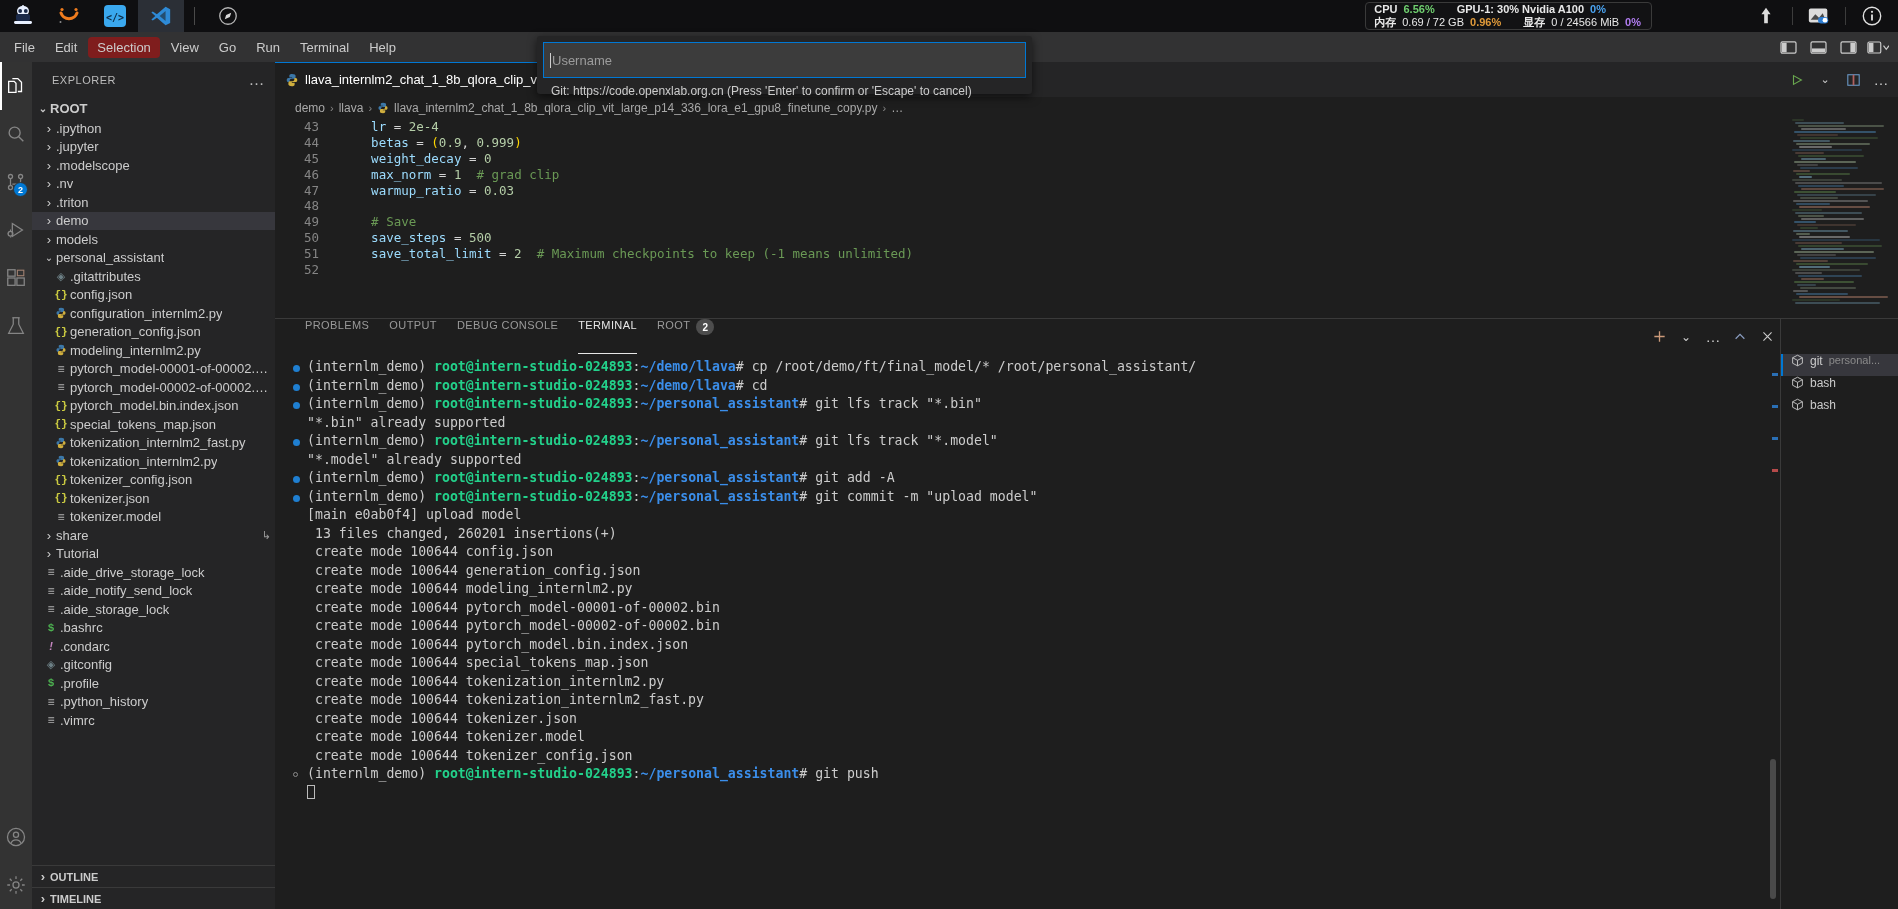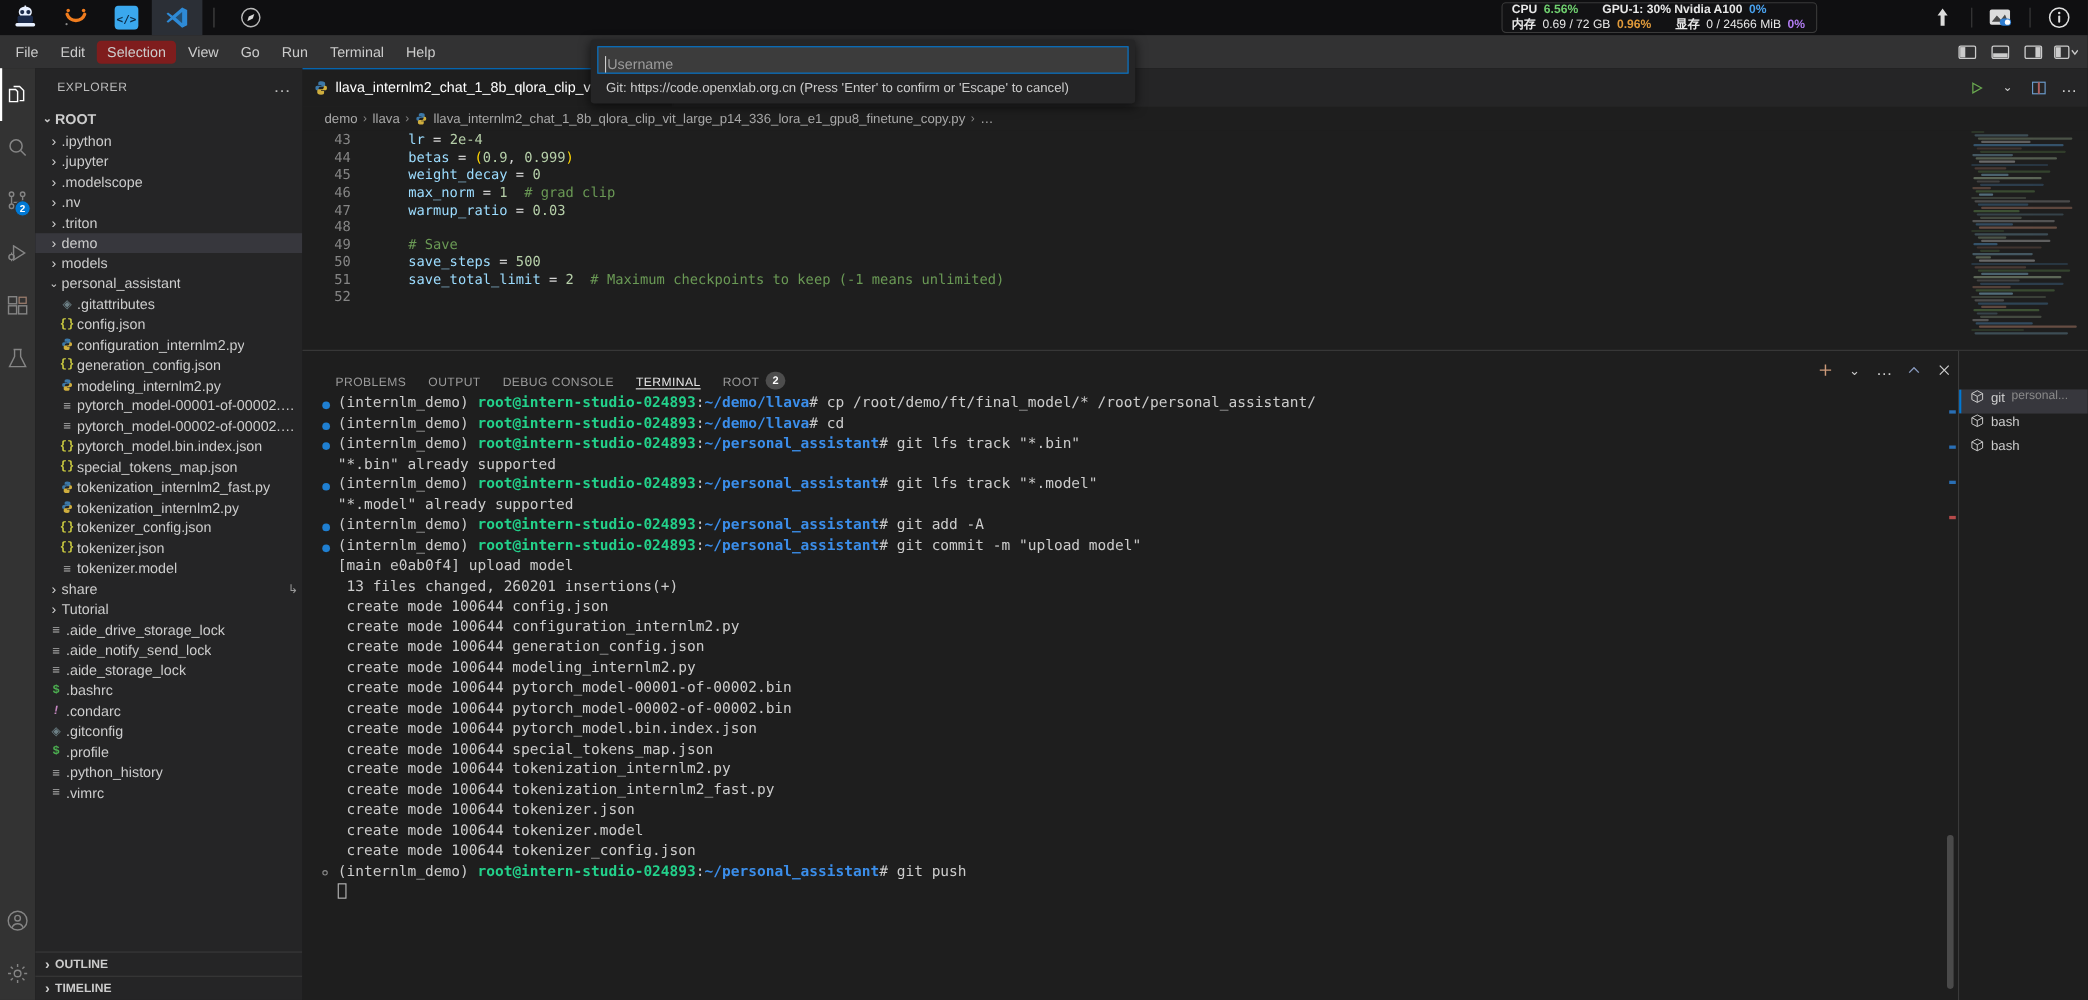--- a/index.html
+++ b/index.html
@@ -167,21 +167,21 @@
   #panel {
     position: absolute; top: 318px; left: 275px; width: 1623px; height: 591px;
     background: #1e1e1e; border-top: 1px solid #3a3a3a;
   }
   #panel-tabs {
     height: 35px; display: flex; align-items: center; padding-left: 20px; gap: 0px;
     position: relative;
   }
   .ptab {
     font-size: 11px; color: #9a9a9a; letter-spacing: 0.4px;
-    padding: 0 10px; height: 35px; display:flex; align-items:flex-end; position: relative;
+    padding: 0 10px; height: 35px; display:flex; align-items:flex-start; position: relative;
   }
   .ptab.active { color: #e7e7e7; }
   .ptab.active::after {
     content:''; position:absolute; left:10px; right:10px; bottom:0; height:1px; background:#e7e7e7;
   }
   .pbadge {
     background: #4d4d4d; color: #fff; border-radius: 9px; min-width:18px; height:16px;
     font-size: 10px; display:inline-flex; align-items:center; justify-content:center;
     margin-left: 6px; padding: 0 5px; font-weight:bold;
   }
@@ -226,22 +226,22 @@
   }
   .ttab-extra { color: #8a8a8a; font-size: 11px; }
 
   
   #quickinput {
     position: absolute; top: 36px; left: 537px; width: 495px; height: 58px;
     background: #252526; box-shadow: 0 3px 10px rgba(0,0,0,0.6);
     border-radius: 3px; z-index: 50; padding: 6px 6px 0 6px;
   }
   #qi-field {
-    height: 25px; background: #3c3c3c; border: 1px solid #0078d4;
-    display: flex; align-items: flex-end; padding: 0 6px;
+    height: 36px; background: #3c3c3c; border: 1px solid #0078d4;
+    display: flex; align-items: center; padding: 0 6px;
     font-size: 13px; color: #9c9c9c; position: relative;
   }
   #qi-caret {
     display:inline-block; width: 1px; height: 15px; background: #cfcfcf; margin-right: 1px;
   }
   #qi-desc {
     margin-top: 6px; font-size: 12px; color: #cccccc; padding-left: 8px; white-space: nowrap;
   }
 
   
@@ -810,21 +810,20 @@
       <div class="tline"><span class="tdot"></span><span class="t-white">(internlm_demo) </span><span class="t-green">root@intern-studio-024893</span><span class="t-white">:</span><span class="t-blue">~/demo/llava</span><span class="t-white"># cd</span></div>
       <div class="tline"><span class="tdot"></span><span class="t-white">(internlm_demo) </span><span class="t-green">root@intern-studio-024893</span><span class="t-white">:</span><span class="t-blue">~/personal_assistant</span><span class="t-white"># git lfs track "*.bin"</span></div>
       <div class="tline"><span class="t-white">"*.bin" already supported</span></div>
       <div class="tline"><span class="tdot"></span><span class="t-white">(internlm_demo) </span><span class="t-green">root@intern-studio-024893</span><span class="t-white">:</span><span class="t-blue">~/personal_assistant</span><span class="t-white"># git lfs track "*.model"</span></div>
       <div class="tline"><span class="t-white">"*.model" already supported</span></div>
       <div class="tline"><span class="tdot"></span><span class="t-white">(internlm_demo) </span><span class="t-green">root@intern-studio-024893</span><span class="t-white">:</span><span class="t-blue">~/personal_assistant</span><span class="t-white"># git add -A</span></div>
       <div class="tline"><span class="tdot"></span><span class="t-white">(internlm_demo) </span><span class="t-green">root@intern-studio-024893</span><span class="t-white">:</span><span class="t-blue">~/personal_assistant</span><span class="t-white"># git commit -m "upload model"</span></div>
       <div class="tline"><span class="t-white">[main e0ab0f4] upload model</span></div>
       <div class="tline"><span class="t-white"> 13 files changed, 260201 insertions(+)</span></div>
       <div class="tline"><span class="t-white"> create mode 100644 config.json</span></div>
-      <div class="tline"><span class="t-white"> create mode 100644 configuration_internlm2.py</span></div>
       <div class="tline"><span class="t-white"> create mode 100644 generation_config.json</span></div>
       <div class="tline"><span class="t-white"> create mode 100644 modeling_internlm2.py</span></div>
       <div class="tline"><span class="t-white"> create mode 100644 pytorch_model-00001-of-00002.bin</span></div>
       <div class="tline"><span class="t-white"> create mode 100644 pytorch_model-00002-of-00002.bin</span></div>
       <div class="tline"><span class="t-white"> create mode 100644 pytorch_model.bin.index.json</span></div>
       <div class="tline"><span class="t-white"> create mode 100644 special_tokens_map.json</span></div>
       <div class="tline"><span class="t-white"> create mode 100644 tokenization_internlm2.py</span></div>
       <div class="tline"><span class="t-white"> create mode 100644 tokenization_internlm2_fast.py</span></div>
       <div class="tline"><span class="t-white"> create mode 100644 tokenizer.json</span></div>
       <div class="tline"><span class="t-white"> create mode 100644 tokenizer.model</span></div>

